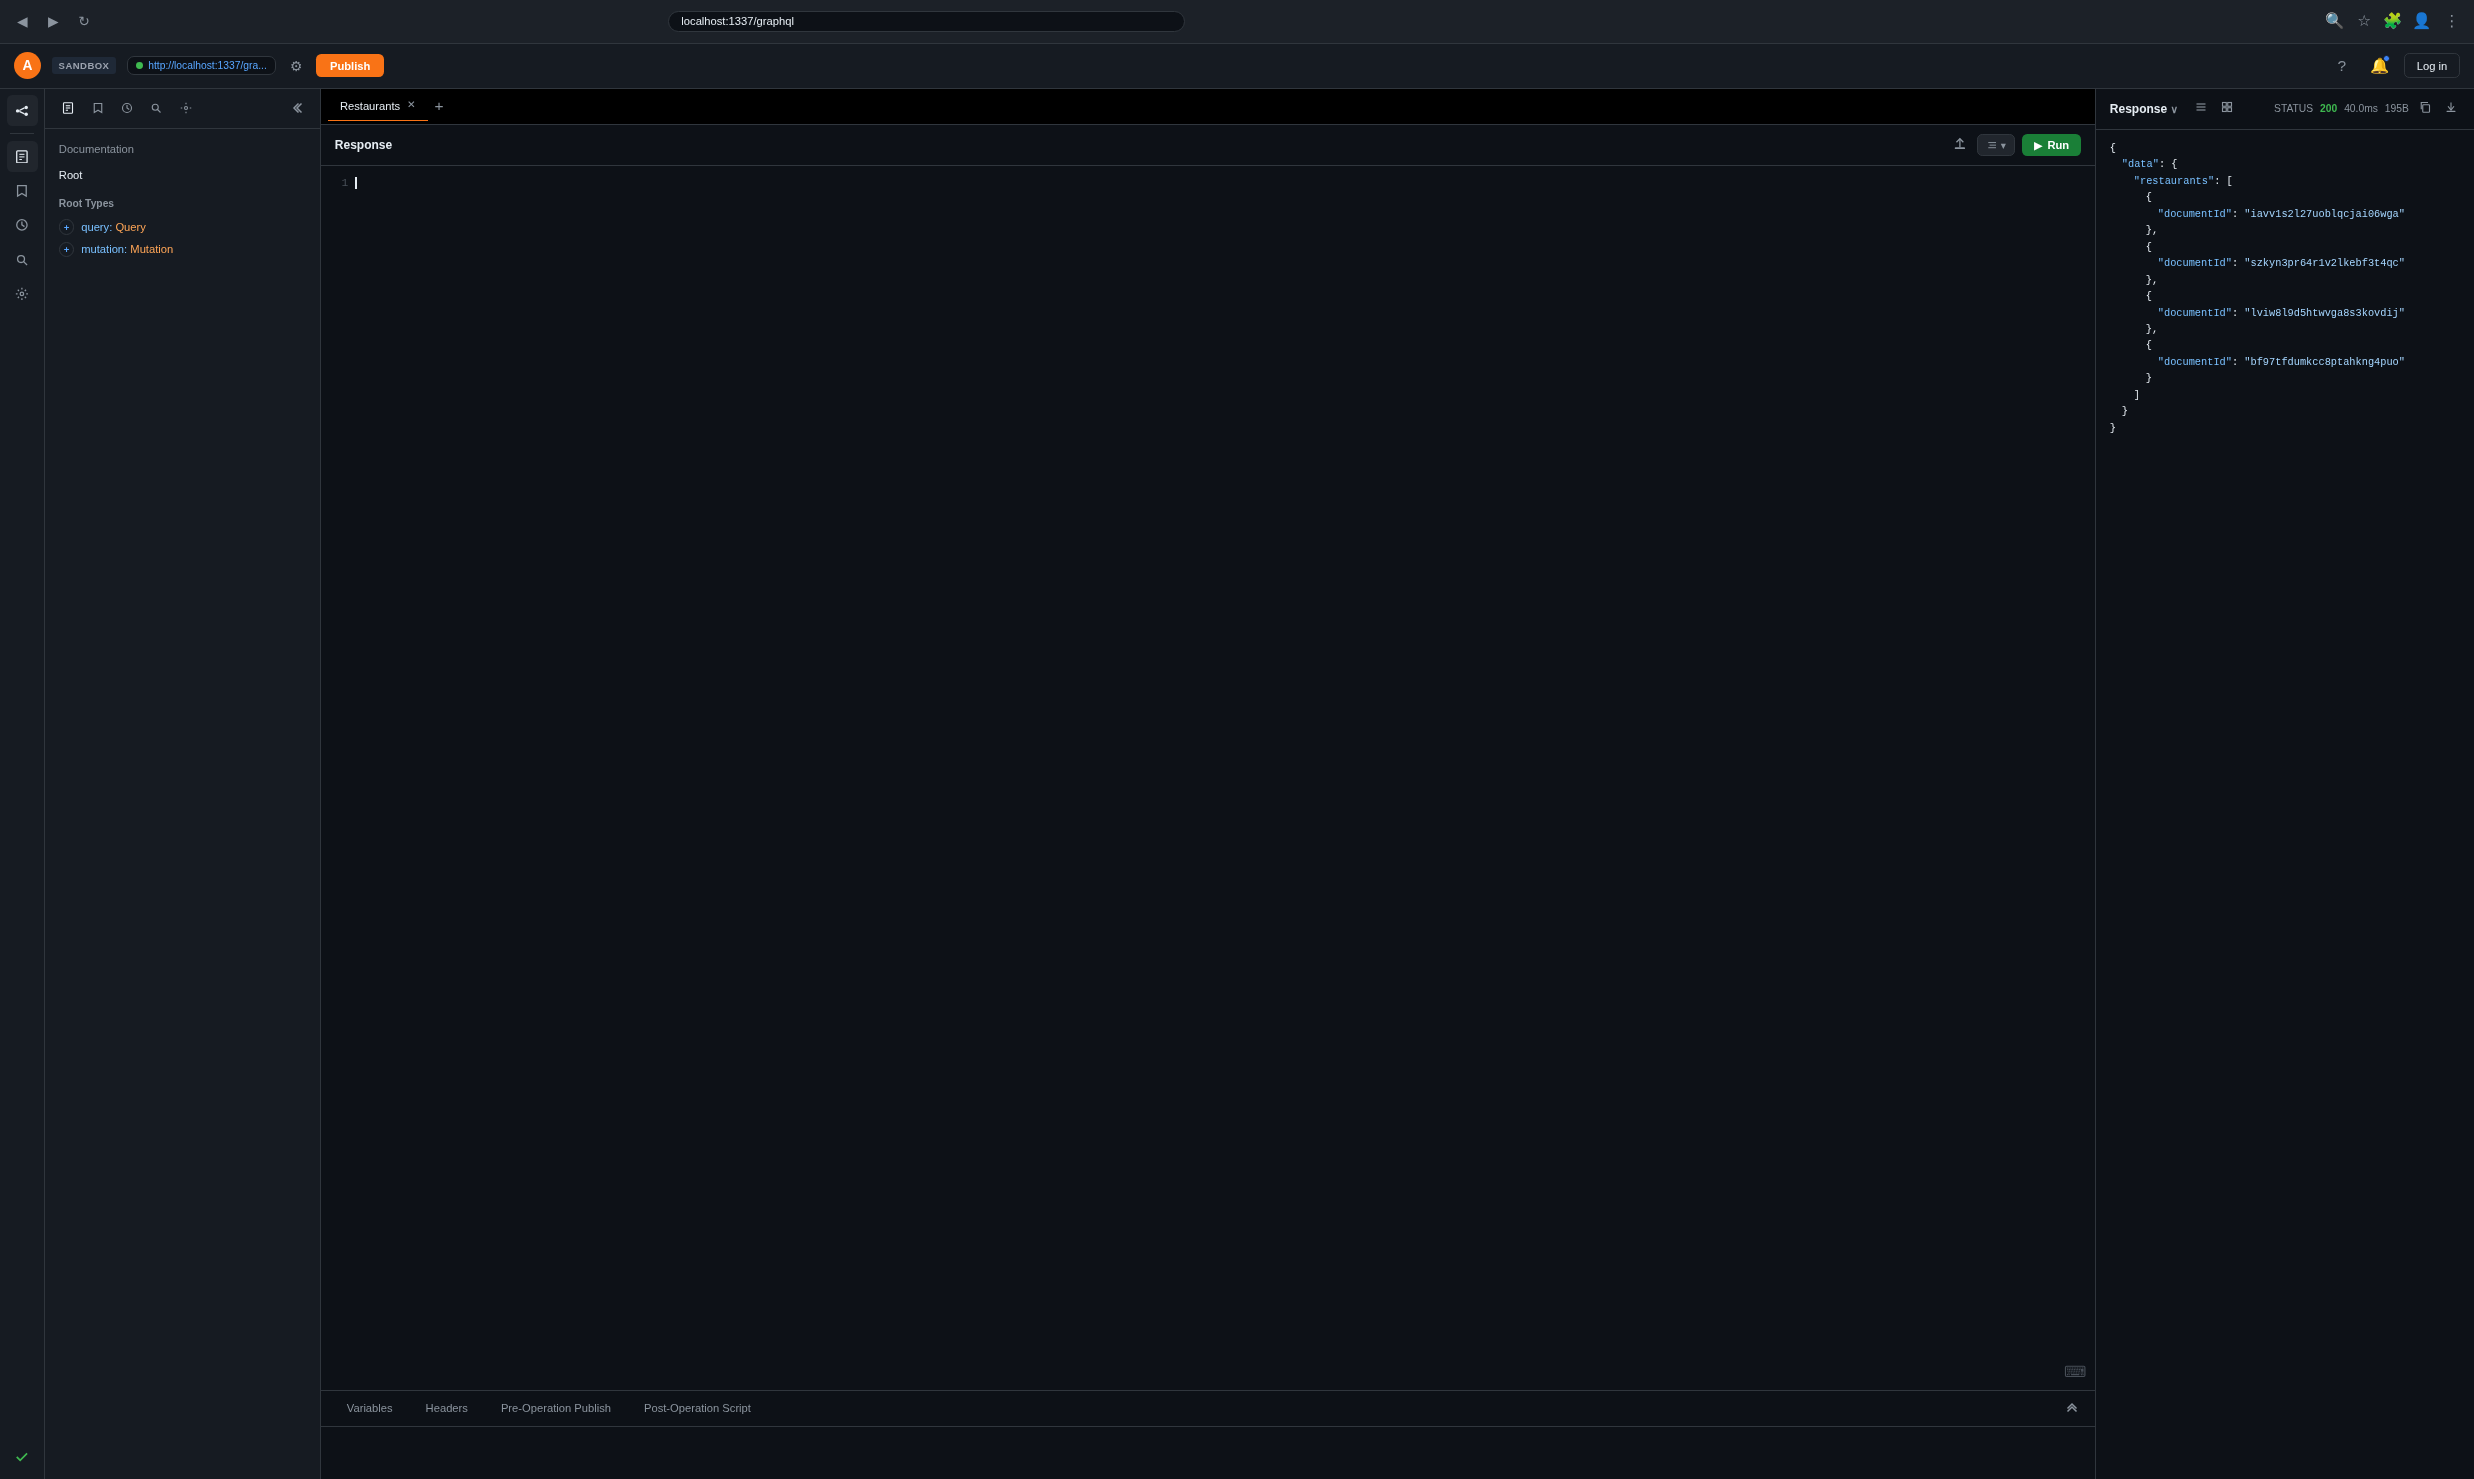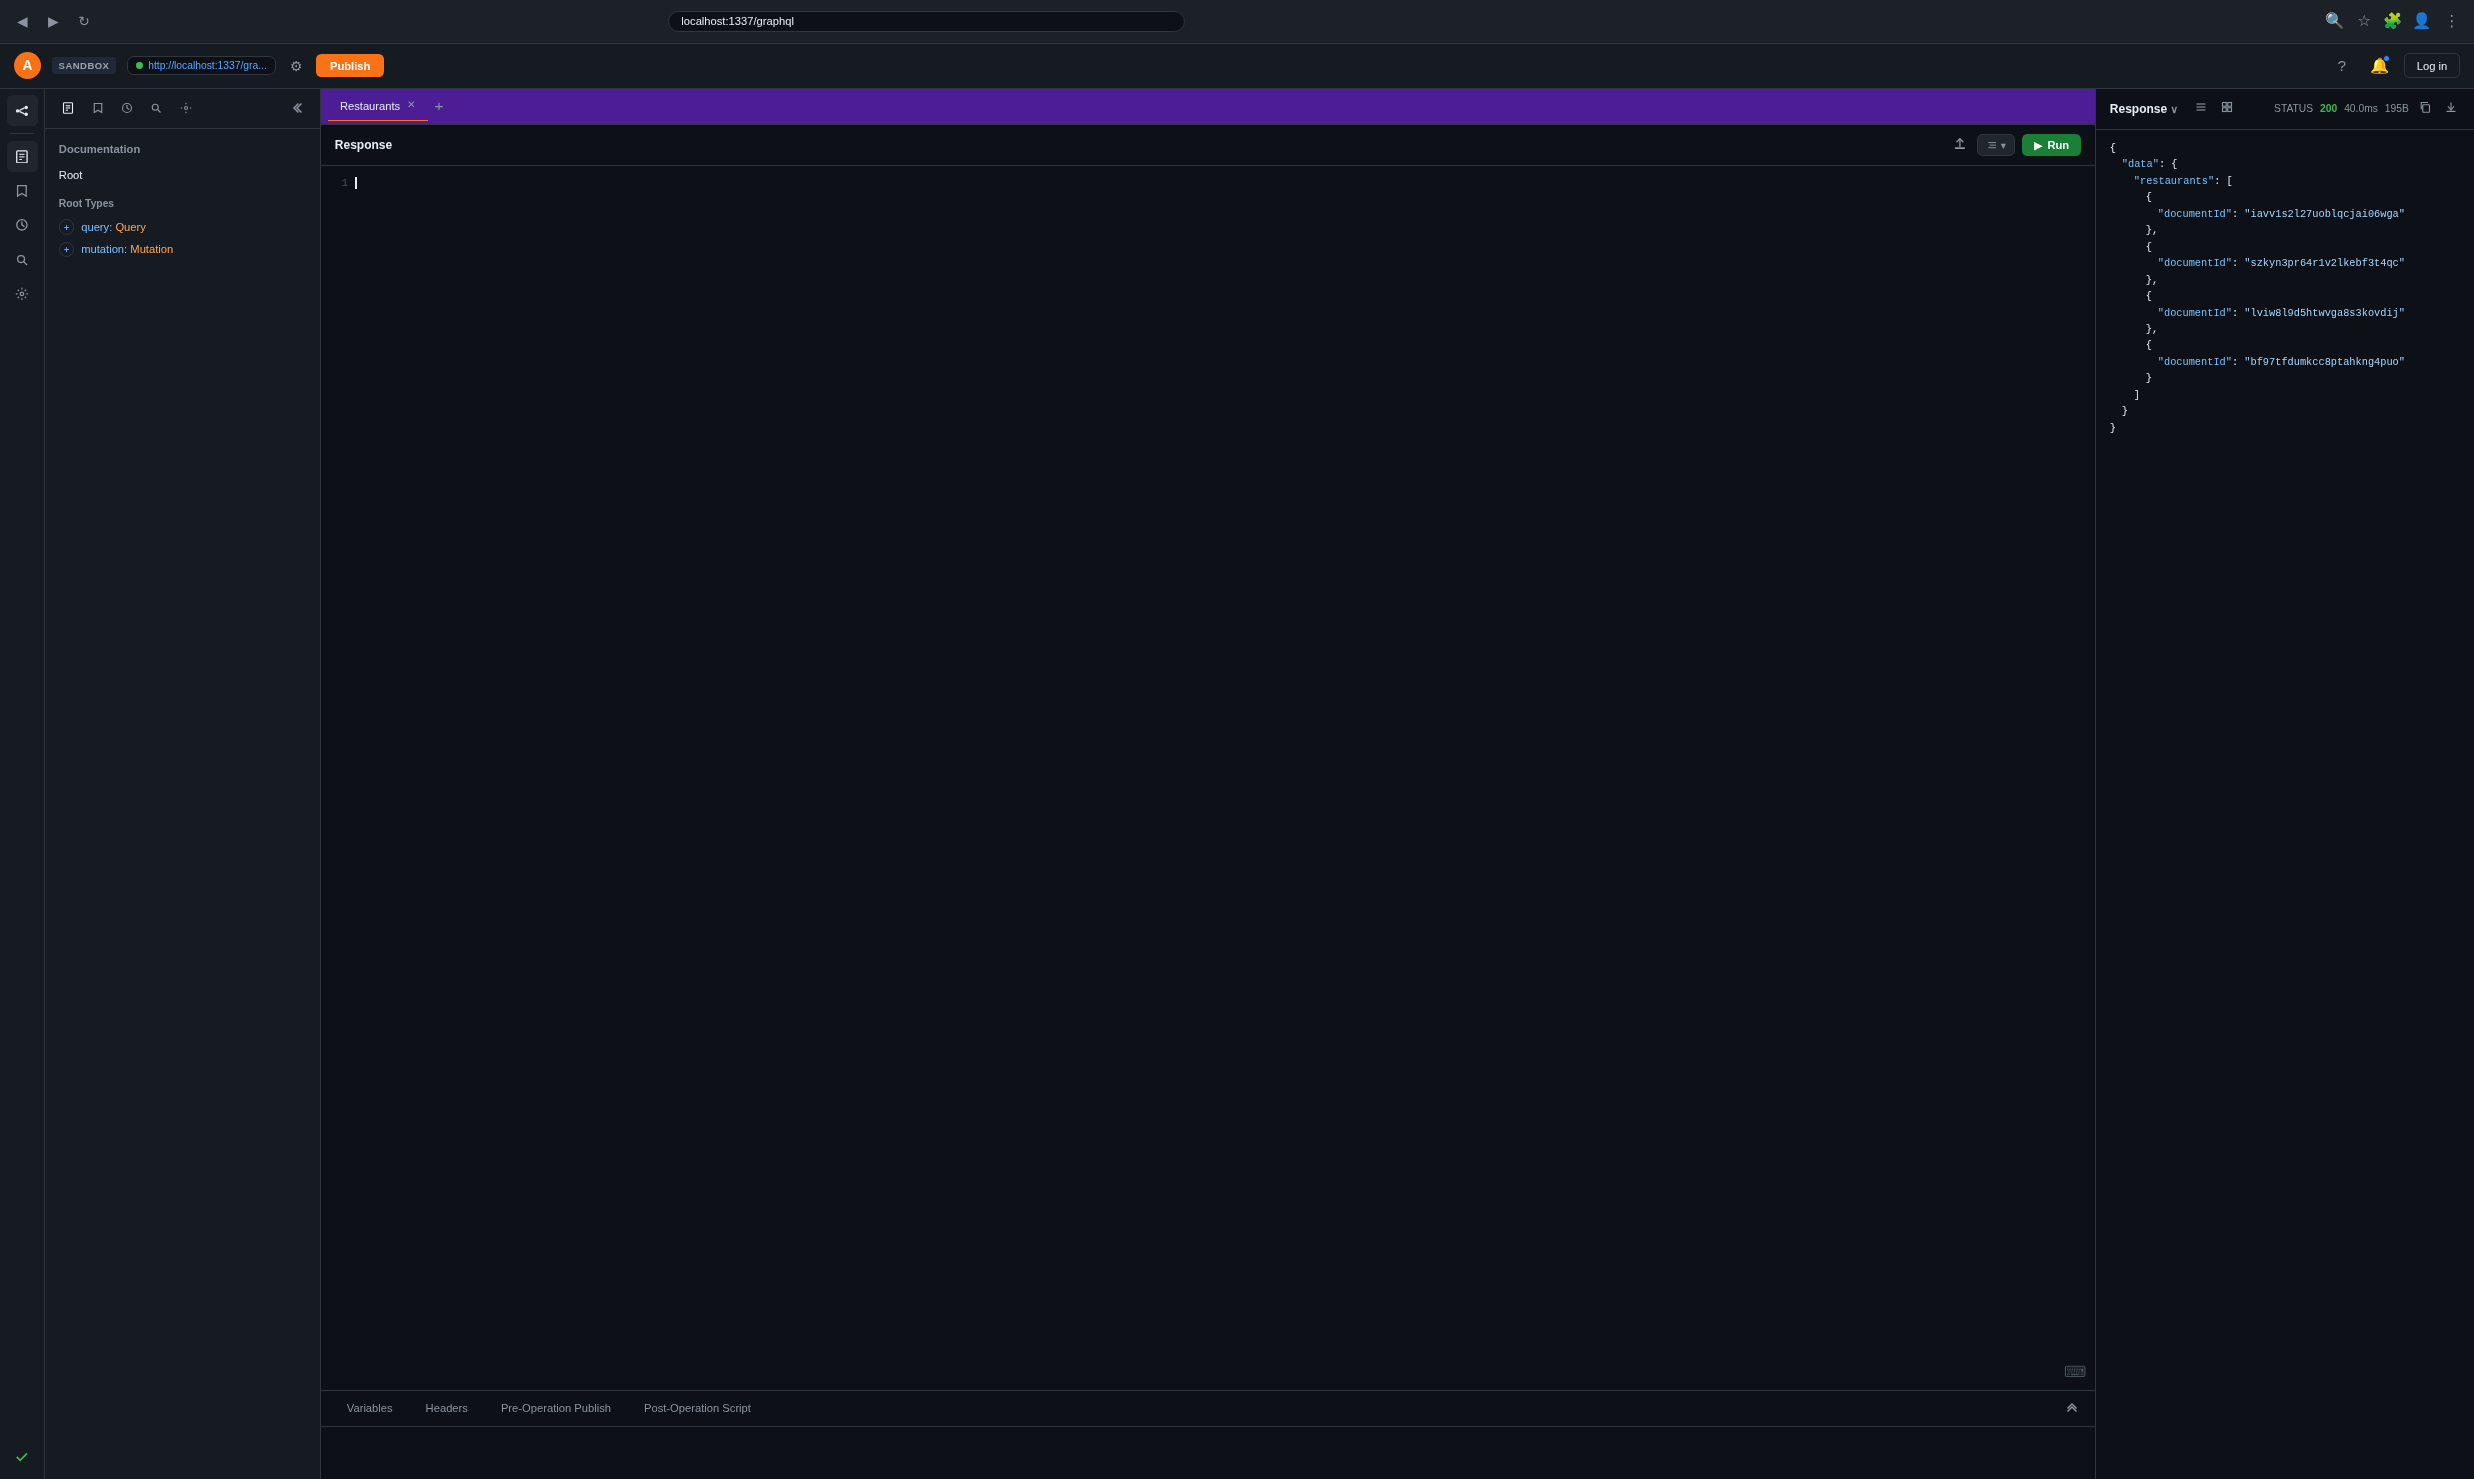--- a/index.html
+++ b/index.html
@@ -97,21 +97,21 @@
       font-size: 12px;
     }
     .sidebar-tool-btn.active { color: #e6edf3; }
     .collapse-btn {
       width: 26px; height: 26px; background: none; border: none; color: #8b949e;
       cursor: pointer; border-radius: 3.4px; display: flex; align-items: center; justify-content: center;
     }
 
     .sidebar-content { padding: 13.8px; overflow-y: auto; flex: 1; }
     .sidebar-section-title {
-      font-size: 11.2px; font-weight: 700; color: #8b949e; margin-bottom: 10.3px;
+      font-size: 11.2px; font-weight: 400; color: #8b949e; margin-bottom: 10.3px;
     }
     .sidebar-item { font-size: 11.2px; color: #e6edf3; padding: 3.4px 0; cursor: pointer; }
     .sidebar-subsection { margin-top: 13.8px; }
     .sidebar-subsection-title { font-size: 10.3px; font-weight: 600; color: #8b949e; margin-bottom: 6.9px; }
     .type-item {
       display: flex; align-items: center; gap: 6.9px; padding: 3.4px 0;
       font-size: 11.2px; color: #e6edf3; cursor: pointer;
     }
     .type-circle {
       width: 15.5px; height: 15.5px; border: 0.9px solid #30363d; border-radius: 50%;
@@ -119,21 +119,21 @@
       color: #58a6ff; font-size: 9.5px; flex-shrink: 0; font-weight: bold;
     }
     .type-keyword { color: #79c0ff; }
     .type-name { color: #ffa657; }
 
     
     .editor-area {
       flex: 1; display: flex; flex-direction: column; background: #0d1117; overflow: hidden;
     }
     .editor-tabs {
-      display: flex; align-items: center; background: #4c1d95; border-bottom: 0.9px solid #30363d;
+      display: flex; align-items: center; background: #000000; border-bottom: 0.9px solid #30363d;
       padding: 0 6.9px; min-height: 36px; gap: 0;
     }
     .editor-tab {
       display: flex; align-items: center; gap: 6.9px; padding: 8.6px 12px;
       font-size: 11.2px; color: #8b949e; cursor: pointer; border-bottom: 1.7px solid transparent;
     }
     .editor-tab.active { color: #e6edf3; border-bottom-color: #f97316; }
     .editor-tab-close { background: none; border: none; color: #8b949e; cursor: pointer; font-size: 10.3px; padding: 0; line-height: 1; }
     .add-tab-btn { background: none; border: none; color: #8b949e; cursor: pointer; font-size: 15.5px; padding: 3.4px; margin-left: 3.4px; }
 

